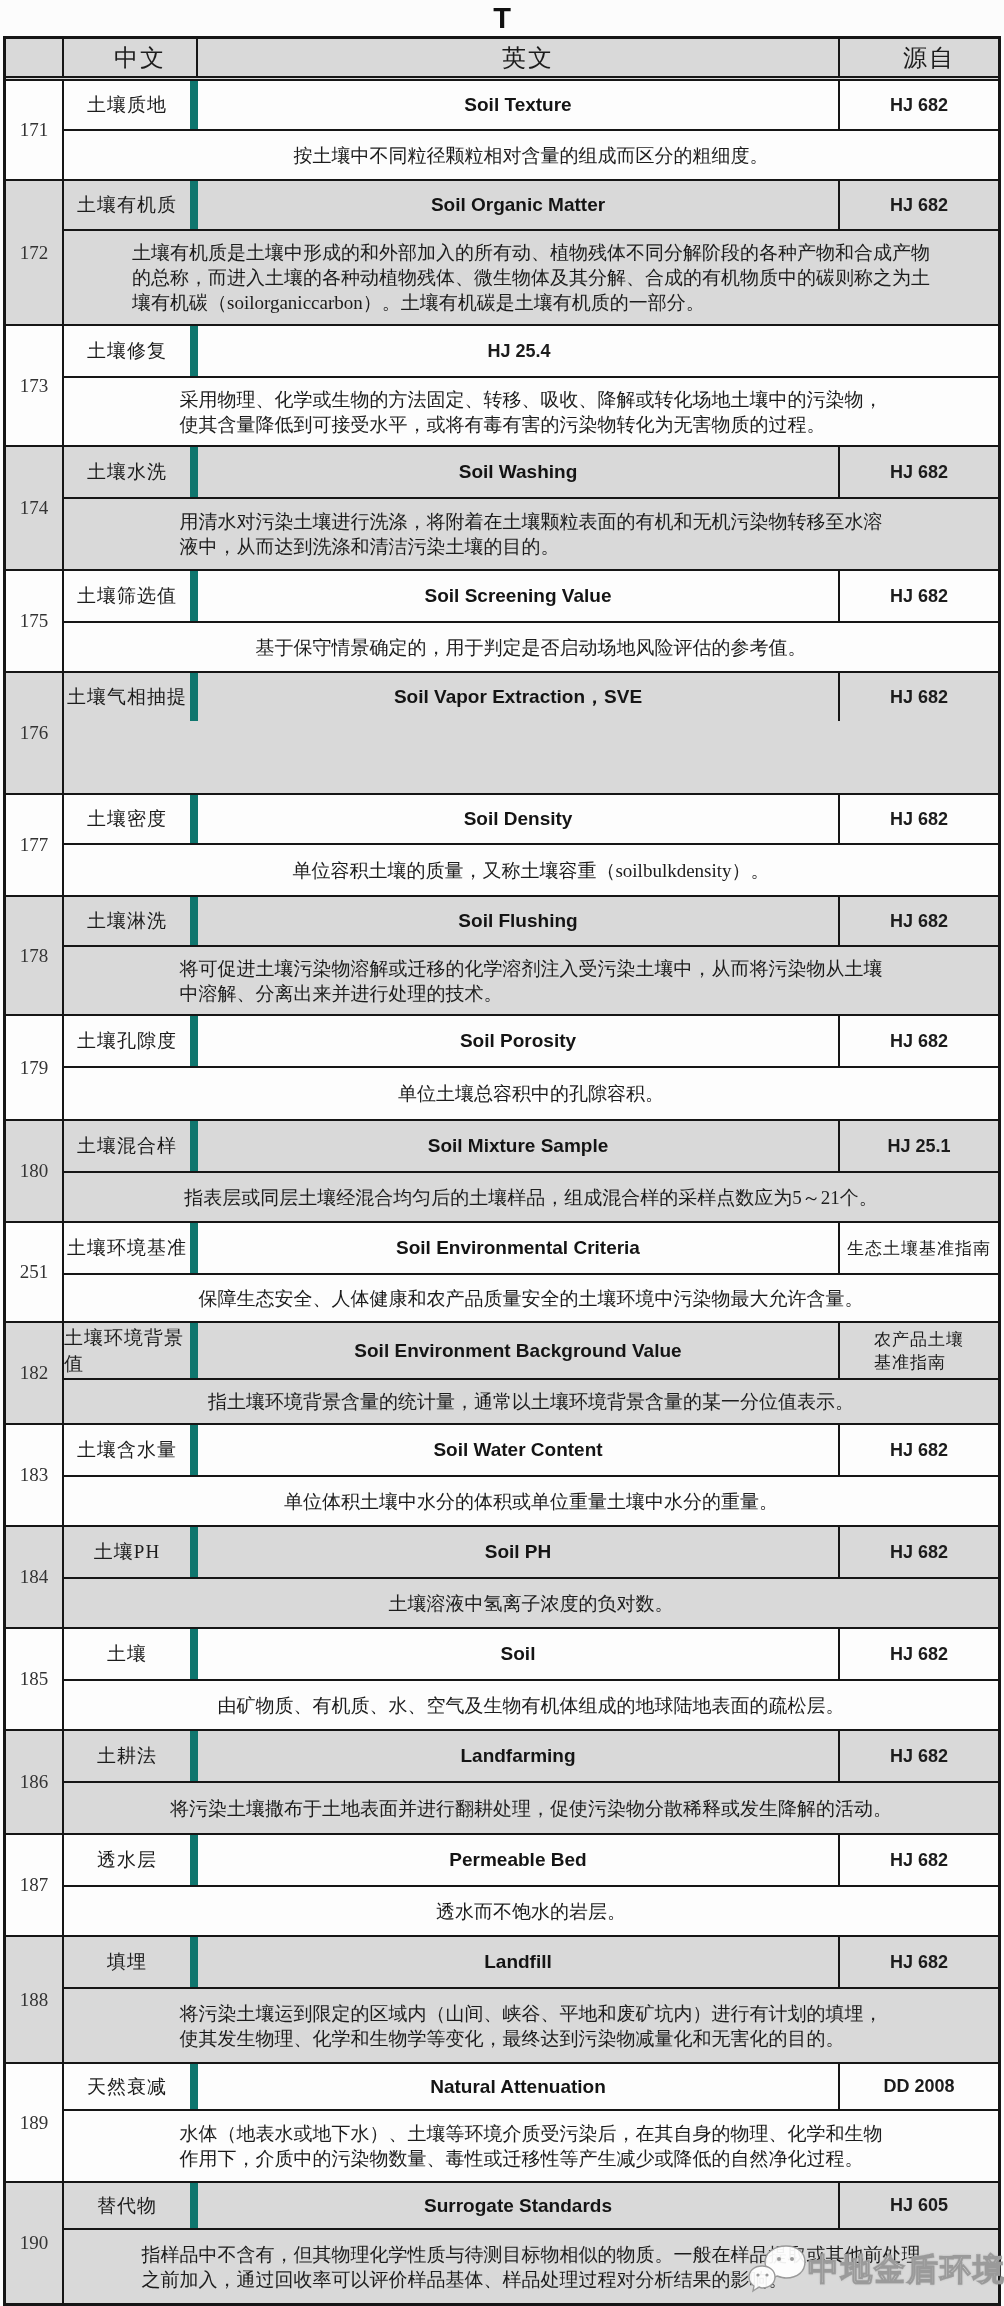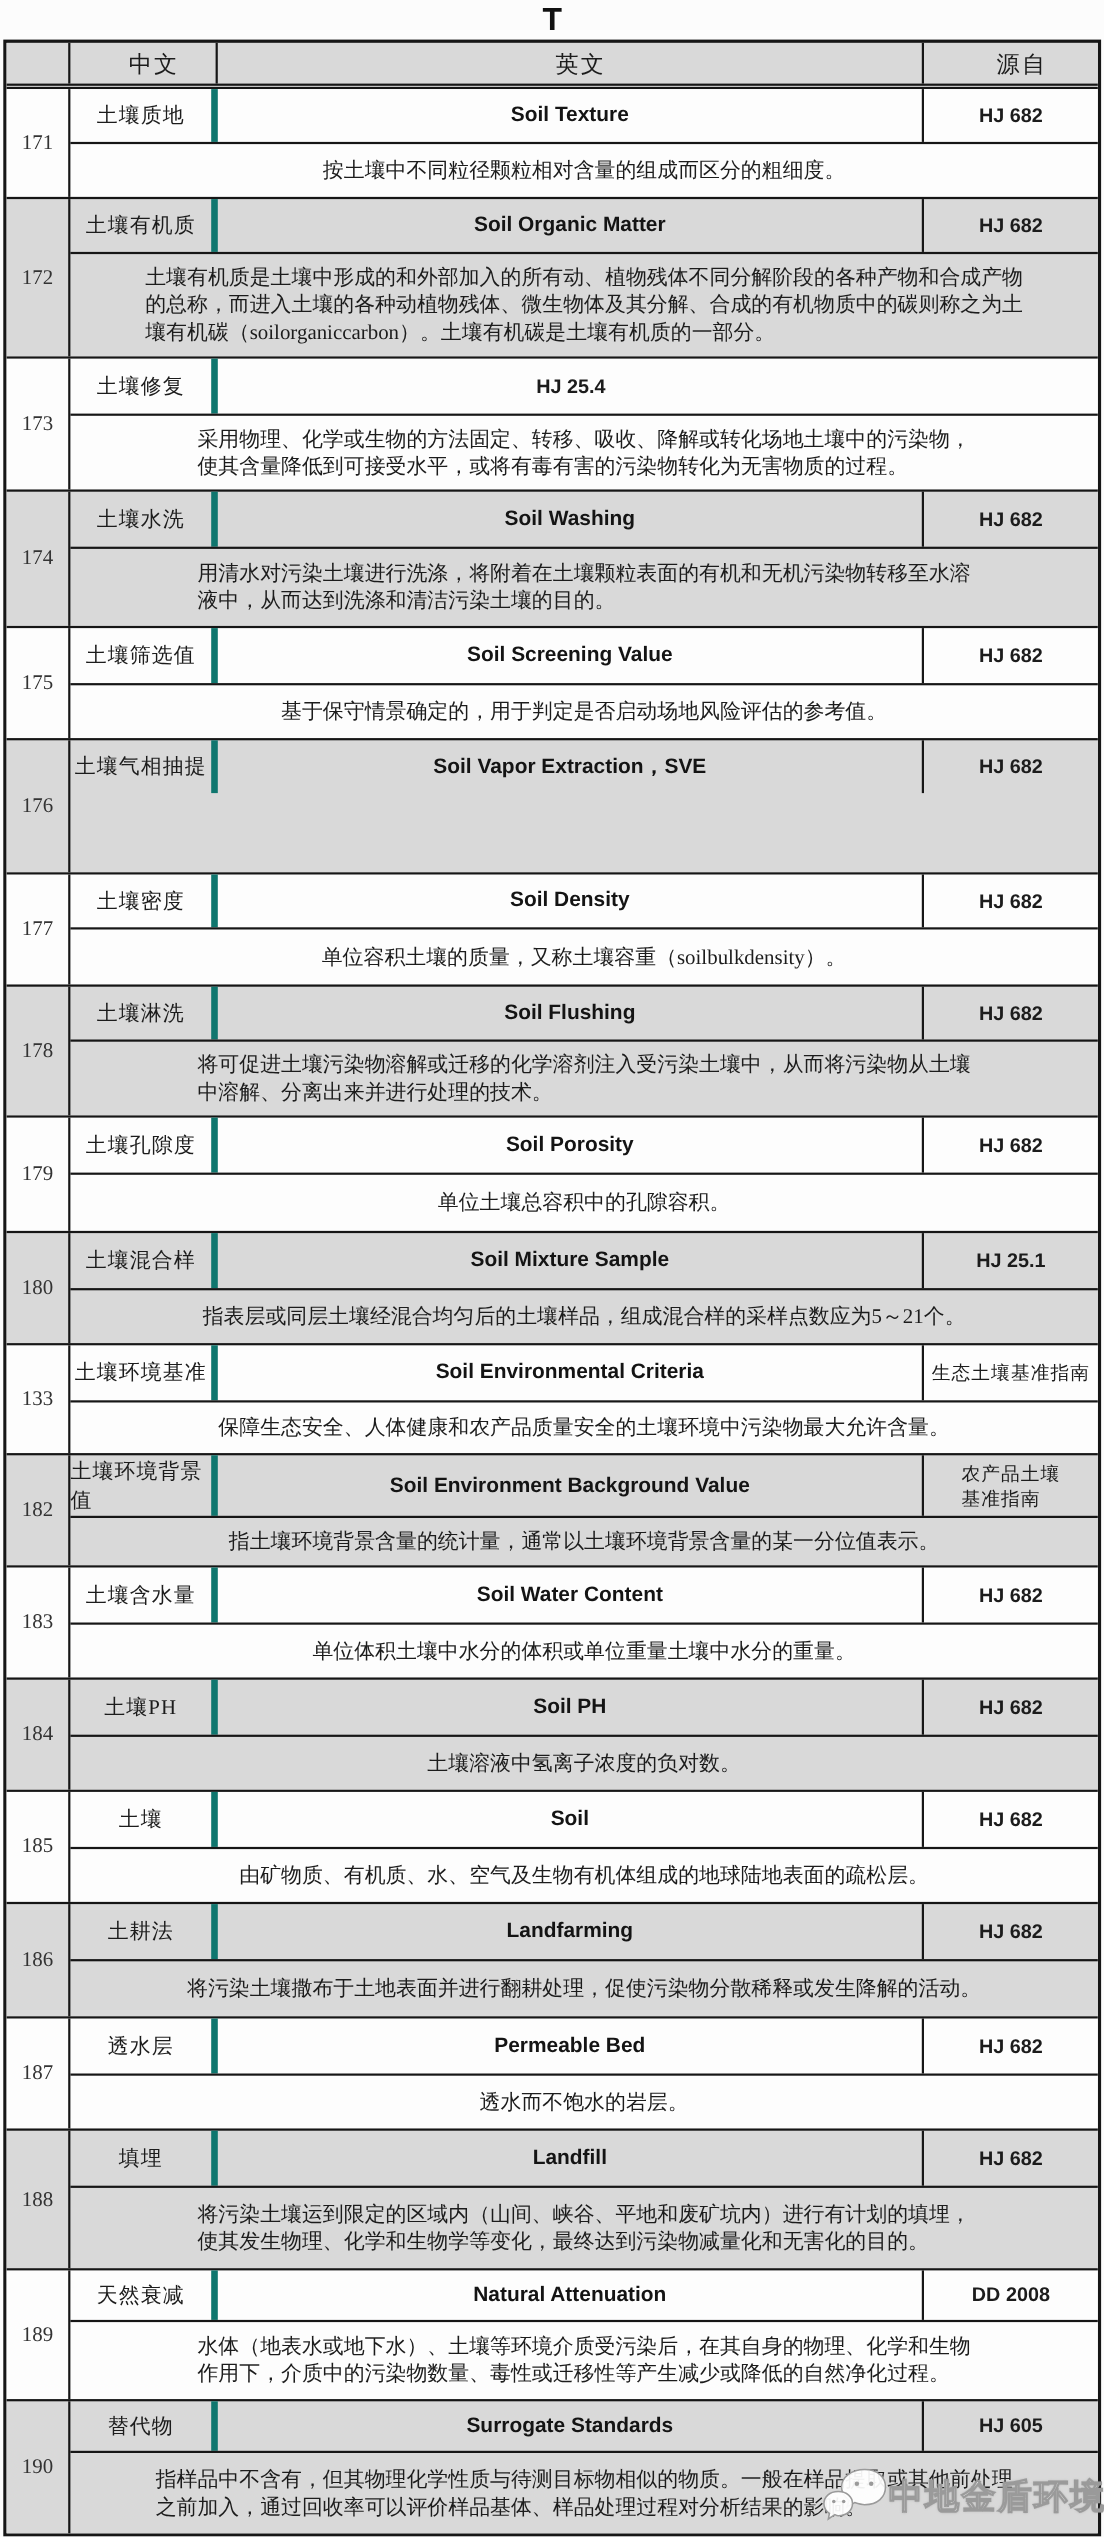--- a/index.html
+++ b/index.html
@@ -26,38 +26,38 @@
     display:grid;
     grid-template-columns:58px 134px 642px 1fr;
   }
   .header-row {
     height:37px;
     background:#d9d9d9;
     border-bottom:5px double #161616;
   }
   .cell { display:flex; align-items:center; justify-content:center; }
   .header-row .cell {
-    font-size:21px; letter-spacing:2px;
+    font-size:24px; letter-spacing:2px;
     border-right:2px solid #161616;
     margin-left:20px;
   }
   .header-row .cell:last-child { border-right:none; }
 
   .block {
     display:grid;
     grid-template-columns:58px 134px 642px 1fr;
     grid-template-rows:var(--th) var(--dh);
     border-top:2px solid #161616;
     background:#fdfdfd;
   }
   .block.first { border-top:none; }
   .block.shaded { background:#d9d9d9; }
 
   .num  { grid-row:1/3; border-right:2px solid #161616; font-size:19px; color:#333; }
-  .cn   { border-right:6px solid #0f766e; font-size:19px; letter-spacing:1px; }
+  .cn   { border-right:8px solid #0f766e; font-size:19px; letter-spacing:1px; }
   .en   { border-right:2px solid #161616;
           font-family:"Liberation Sans", sans-serif;
           font-weight:bold; font-size:19px; color:#141414; }
   .src  { font-family:"Liberation Sans", sans-serif;
           font-weight:bold; font-size:18px;
           line-height:23px; text-align:left; padding:0 4px; }
   .src.src-zh { font-family:"Liberation Serif", serif; font-weight:normal; font-size:17px; letter-spacing:1px; }
   .def  {
     grid-column:2/5;
     border-top:2px solid #161616;
@@ -165,21 +165,21 @@
 
   <div class="block shaded" style="--th:50px;--dh:50px">
     <div class="cell num">180</div>
     <div class="cell cn">土壤混合样</div>
     <div class="cell en">Soil Mixture Sample</div>
     <div class="cell src">HJ 25.1</div>
     <div class="cell def">指表层或同层土壤经混合均匀后的土壤样品，组成混合样的采样点数应为5～21个。</div>
   </div>
 
   <div class="block" style="--th:50px;--dh:48px">
-    <div class="cell num">133</div>
+    <div class="cell num">251</div>
     <div class="cell cn">土壤环境基准</div>
     <div class="cell en">Soil Environmental Criteria</div>
     <div class="cell src src-zh">生态土壤基准指南</div>
     <div class="cell def">保障生态安全、人体健康和农产品质量安全的土壤环境中污染物最大允许含量。</div>
   </div>
 
   <div class="block shaded" style="--th:55px;--dh:45px">
     <div class="cell num">182</div>
     <div class="cell cn">土壤环境背景值</div>
     <div class="cell en">Soil Environment Background Value</div>

